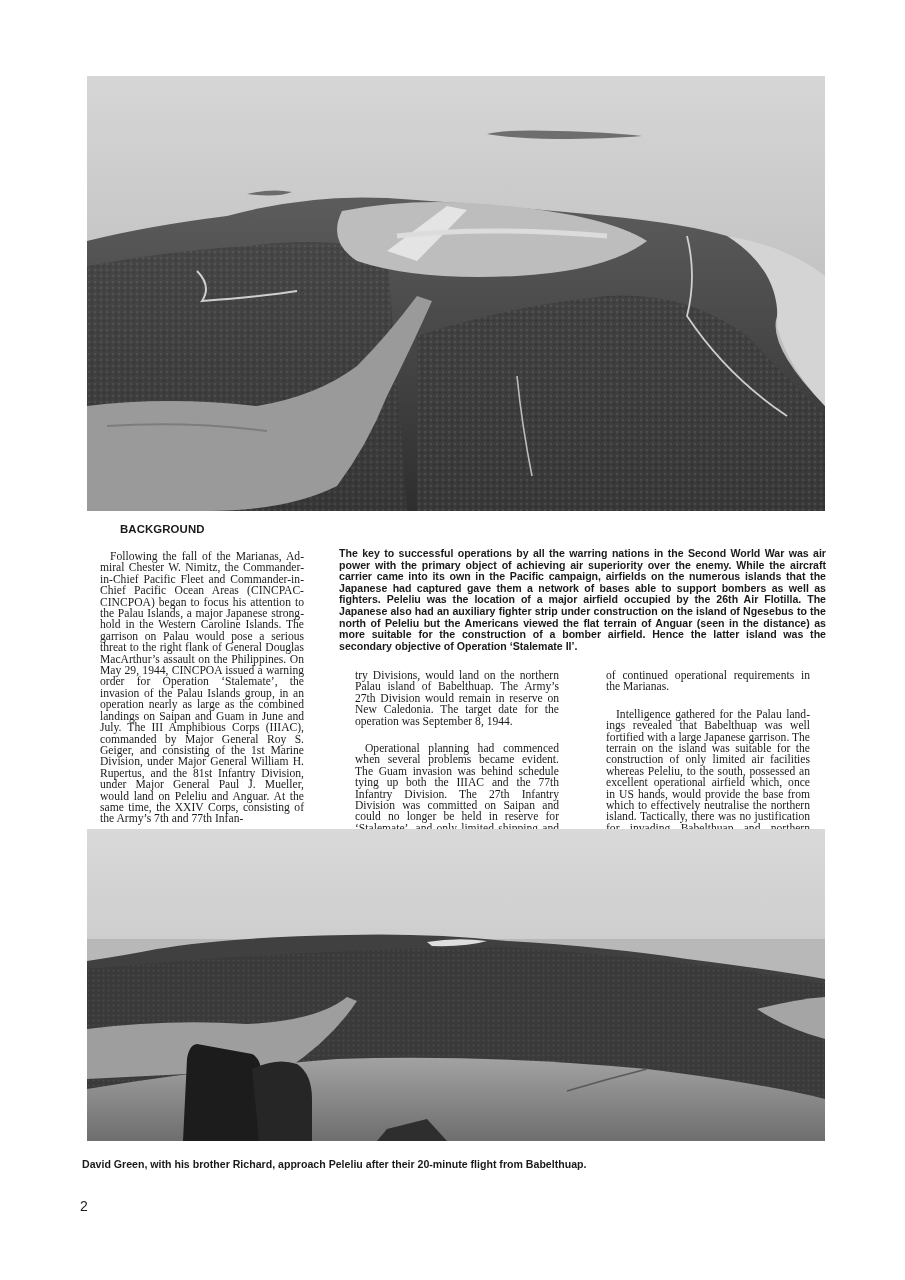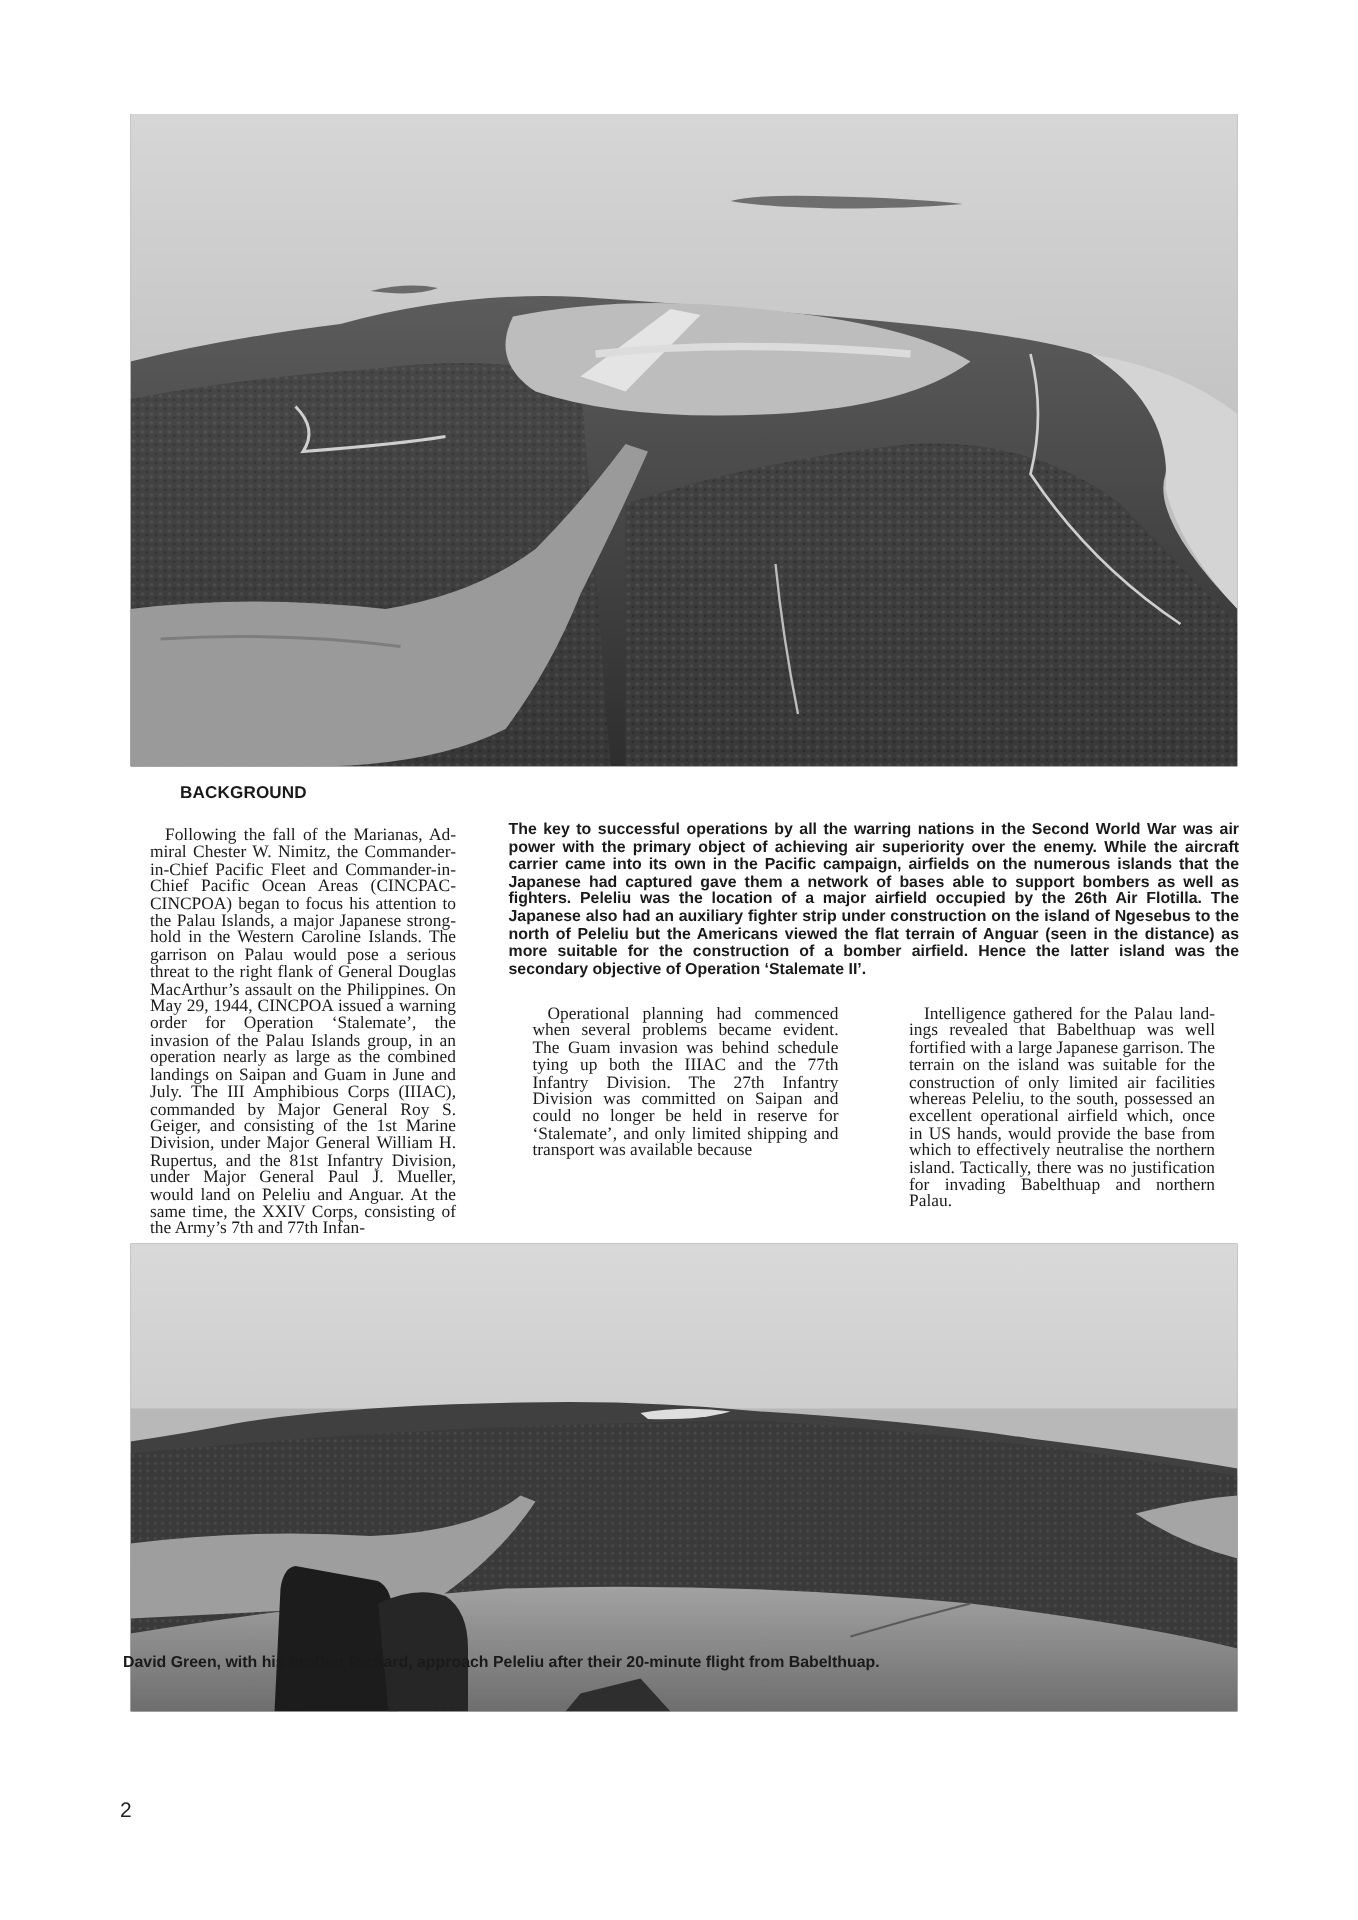--- a/index.html
+++ b/index.html
@@ -24,21 +24,21 @@
       font-size: 11.4px; line-height: 12px; margin: 0 0 0 0; text-indent: 0;
       letter-spacing: 0.1px;
       padding-left: 36px;
     }
     #photo-caption-top {
       position: absolute; left: 339px; top: 548px; width: 487px;
       font-family: "Liberation Sans", sans-serif; font-weight: bold;
       font-size: 10.6px; line-height: 11.6px; text-align: justify; margin: 0;
     }
     #photo-caption-bottom {
-      position: absolute; left: 82px; top: 1102px; width: 700px;
+      position: absolute; left: 82px; top: 1158px; width: 700px;
       font-family: "Liberation Sans", sans-serif; font-weight: bold;
       font-size: 10.6px; line-height: 12px; margin: 0;
     }
     #page-number {
       position: absolute; left: 80px; top: 1198px;
       font-family: "Liberation Sans", sans-serif; font-size: 14px; color: #222;
     }
   </style>
 </head>
 <body>
@@ -87,24 +87,26 @@
 </div>
 
 <div class="col" id="col-1">
   <div class="heading">BACKGROUND</div>
   <p class="first">Following the fall of the Marianas, Ad­miral Chester W. Nimitz, the Commander-in-Chief Pacific Fleet and Commander-in-Chief Pacific Ocean Areas (CINCPAC-CINCPOA) began to focus his attention to the Palau Islands, a major Japanese strong­hold in the Western Caroline Islands. The garrison on Palau would pose a serious threat to the right flank of General Douglas MacArthur’s assault on the Philippines. On May 29, 1944, CINCPOA issued a warning order for Operation ‘Stalemate’, the invasion of the Palau Islands group, in an operation nearly as large as the combined landings on Saipan and Guam in June and July. The III Amphibious Corps (IIIAC), commanded by Major General Roy S. Geiger, and consist­ing of the 1st Marine Division, under Major General William H. Rupertus, and the 81st Infantry Division, under Major General Paul J. Mueller, would land on Peleliu and Anguar. At the same time, the XXIV Corps, consisting of the Army’s 7th and 77th Infan-</p>
 </div>
 
 <p id="photo-caption-top">The key to successful operations by all the warring nations in the Second World War was air power with the primary object of achieving air superiority over the enemy. While the aircraft carrier came into its own in the Pacific campaign, airfields on the numerous islands that the Japanese had captured gave them a network of bases able to support bombers as well as fighters. Peleliu was the location of a major airfield occupied by the 26th Air Flotilla. The Japanese also had an auxiliary fighter strip under construction on the island of Ngesebus to the north of Peleliu but the Americans viewed the flat terrain of Anguar (seen in the distance) as more suitable for the construction of a bomber airfield. Hence the latter island was the secondary objective of Operation ‘Stalemate II’.</p>
 
 <div class="col" id="col-2">
+  <p style="text-indent:0">try Divisions, would land on the northern Palau island of Babelthuap. The Army’s 27th Division would remain in reserve on New Caledonia. The target date for the operation was September 8, 1944.</p>
   <p>Operational planning had commenced when several problems became evident. The Guam invasion was behind schedule tying up both the IIIAC and the 77th Infantry Divi­sion. The 27th Infantry Division was commit­ted on Saipan and could no longer be held in reserve for ‘Stalemate’, and only limited shipping and transport was available because</p>
 </div>
 
 <div class="col" id="col-3">
+  <p style="text-indent:0">of continued operational requirements in the Marianas.</p>
   <p>Intelligence gathered for the Palau land­ings revealed that Babelthuap was well fortified with a large Japanese garrison. The terrain on the island was suitable for the construction of only limited air facilities whereas Peleliu, to the south, possessed an excellent operational airfield which, once in US hands, would provide the base from which to effectively neutralise the northern island. Tactically, there was no justification for invading Babelthuap and northern Palau.</p>
 </div>
 
 <div class="photo" id="photo-bottom">
   <svg viewBox="0 0 738 312" preserveAspectRatio="none">
     <defs>
       <linearGradient id="skyBot" x1="0" y1="0" x2="0" y2="1">
         <stop offset="0" stop-color="#d9d9d9"></stop>
         <stop offset="0.6" stop-color="#c6c6c6"></stop>
         <stop offset="1" stop-color="#b0b0b0"></stop>

